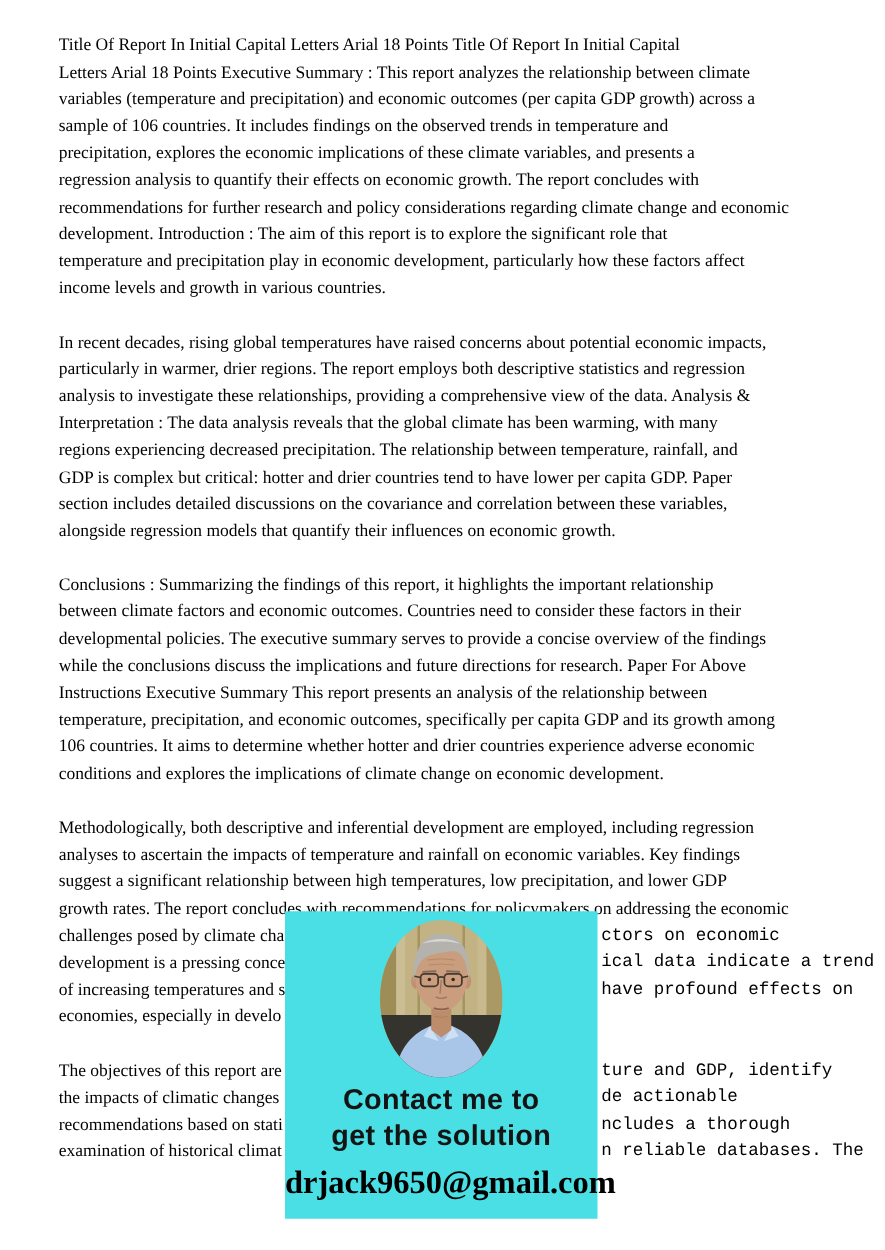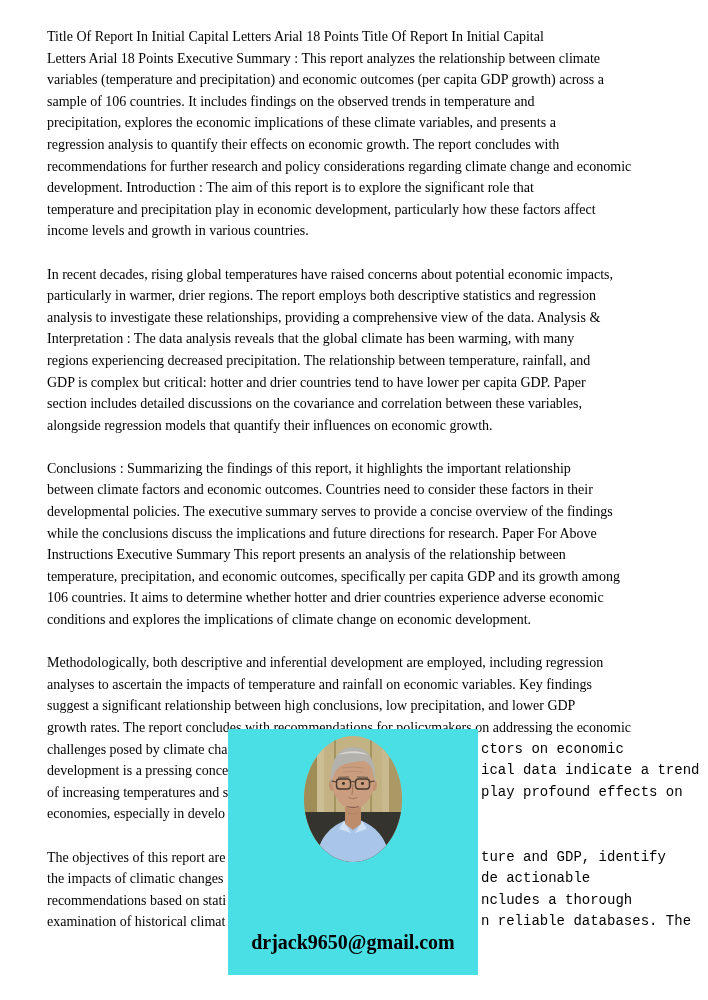--- a/index.html
+++ b/index.html
@@ -19,21 +19,21 @@
     background:#4ADFE4;z-index:5;
   }
   .photo{position:absolute;left:76px;top:7px;width:98px;height:126px;display:block;}
   .headline{
     position:absolute;top:136px;left:0;width:100%;text-align:center;
     font-family:"Liberation Sans", sans-serif;font-weight:700;
     font-size:23px;line-height:29px;color:#141414;letter-spacing:0.3px;
   }
   .email{
     position:absolute;top:202px;left:0;width:100%;text-align:center;
-    font-family:"Liberation Serif", serif;font-weight:700;font-size:20px;color:#000;
+    font-family:"Liberation Serif", serif;font-weight:700;font-size:26px;color:#000;
   }
 </style>
 </head>
 <body>
 
 <div class="text-col">
     <div class="para">
       <div class="line">Title Of Report In Initial Capital Letters Arial 18 Points Title Of Report In Initial Capital</div>
       <div class="line">Letters Arial 18 Points Executive Summary : This report analyzes the relationship between climate</div>
       <div class="line">variables (temperature and precipitation) and economic outcomes (per capita GDP growth) across a</div>
@@ -61,25 +61,25 @@
       <div class="line">developmental policies. The executive summary serves to provide a concise overview of the findings</div>
       <div class="line">while the conclusions discuss the implications and future directions for research. Paper For Above</div>
       <div class="line">Instructions Executive Summary This report presents an analysis of the relationship between</div>
       <div class="line">temperature, precipitation, and economic outcomes, specifically per capita GDP and its growth among</div>
       <div class="line">106 countries. It aims to determine whether hotter and drier countries experience adverse economic</div>
       <div class="line">conditions and explores the implications of climate change on economic development.</div>
     </div>
     <div class="para">
       <div class="line">Methodologically, both descriptive and inferential development are employed, including regression</div>
       <div class="line">analyses to ascertain the impacts of temperature and rainfall on economic variables. Key findings</div>
-      <div class="line">suggest a significant relationship between high conclusions, low precipitation, and lower GDP</div>
+      <div class="line">suggest a significant relationship between high temperatures, low precipitation, and lower GDP</div>
       <div class="line">growth rates. The report concludes with recommendations for policymakers on addressing the economic</div>
       <div class="line"><span>challenges posed by climate cha</span><span class="rfrag">ctors on economic</span></div>
       <div class="line"><span>development is a pressing conce</span><span class="rfrag">ical data indicate a trend</span></div>
-      <div class="line"><span>of increasing temperatures and s</span><span class="rfrag">play profound effects on</span></div>
+      <div class="line"><span>of increasing temperatures and s</span><span class="rfrag">have profound effects on</span></div>
       <div class="line"><span>economies, especially in develo</span></div>
     </div>
     <div class="para">
       <div class="line"><span>The objectives of this report are</span><span class="rfrag">ture and GDP, identify</span></div>
       <div class="line"><span>the impacts of climatic changes</span><span class="rfrag">de actionable</span></div>
       <div class="line"><span>recommendations based on stati</span><span class="rfrag">ncludes a thorough</span></div>
       <div class="line"><span>examination of historical climat</span><span class="rfrag">n reliable databases. The</span></div>
     </div>
   </div>
 
@@ -118,14 +118,18 @@
       <path d="M32.5,46 L27.5,45" stroke="#46392e" stroke-width="1.1" fill="none"></path>
       <path d="M65.5,46 L70.5,45" stroke="#46392e" stroke-width="1.1" fill="none"></path>
       <circle cx="39.5" cy="47.5" r="1.4" fill="#35281e"></circle>
       <circle cx="58.5" cy="47.5" r="1.4" fill="#35281e"></circle>
       <path d="M49,48 L48,59" stroke="#a0765a" stroke-width="1" fill="none"></path>
       <path d="M44.5,61.5 Q49,64 53.5,61.5" stroke="#a0765a" stroke-width="1" fill="none"></path>
       <path d="M43,70.5 Q49,72.5 55,70.5" stroke="#8b604c" stroke-width="1.3" fill="none"></path>
       <path d="M44,77 Q49,79 54,77" stroke="#ad8163" stroke-width="0.8" fill="none"></path>
     </g>
   </svg>
+  <div class="headline">
+    <div>Contact me to</div>
+    <div>get the solution</div>
+  </div>
   <div class="email">drjack9650@gmail.com</div>
 </div>
 
 </body></html>

